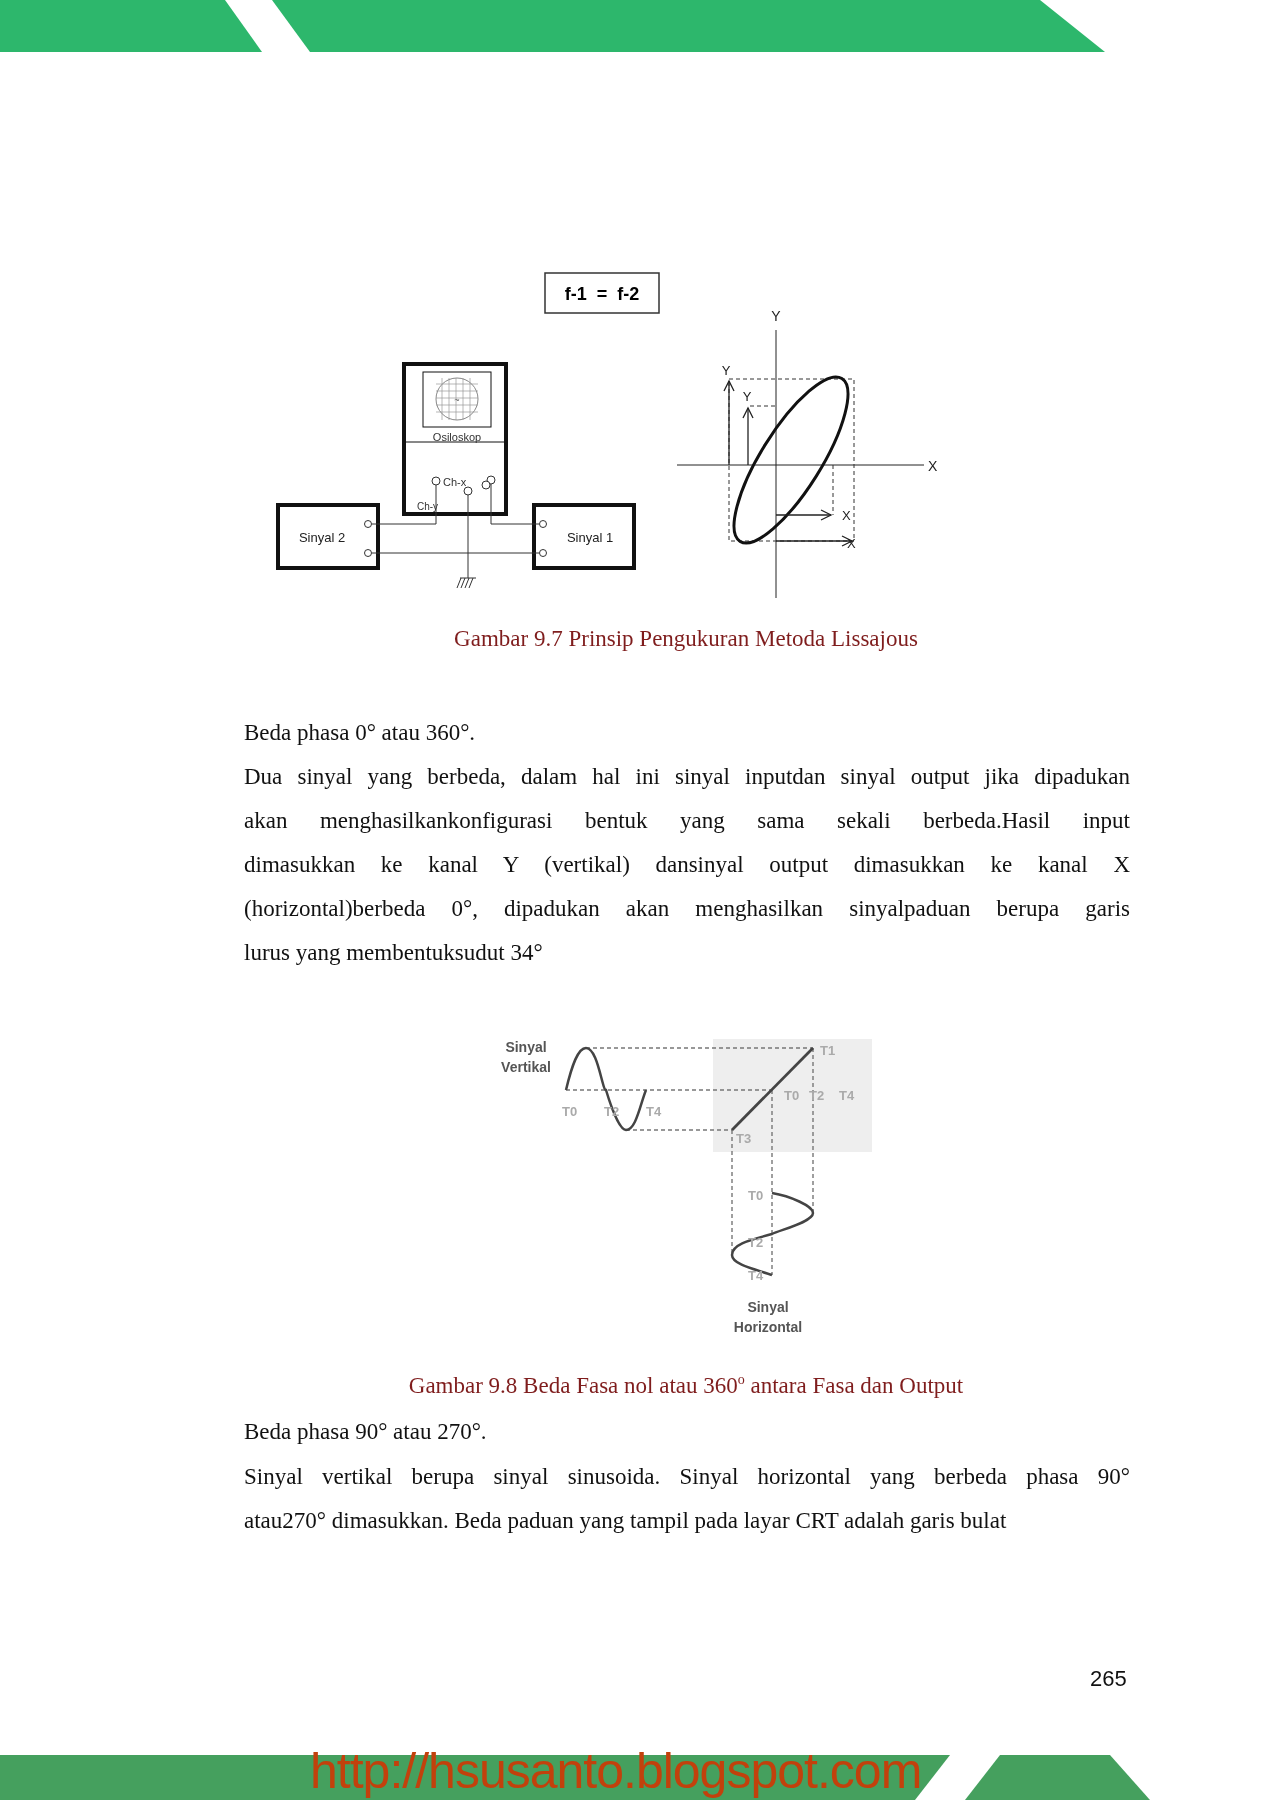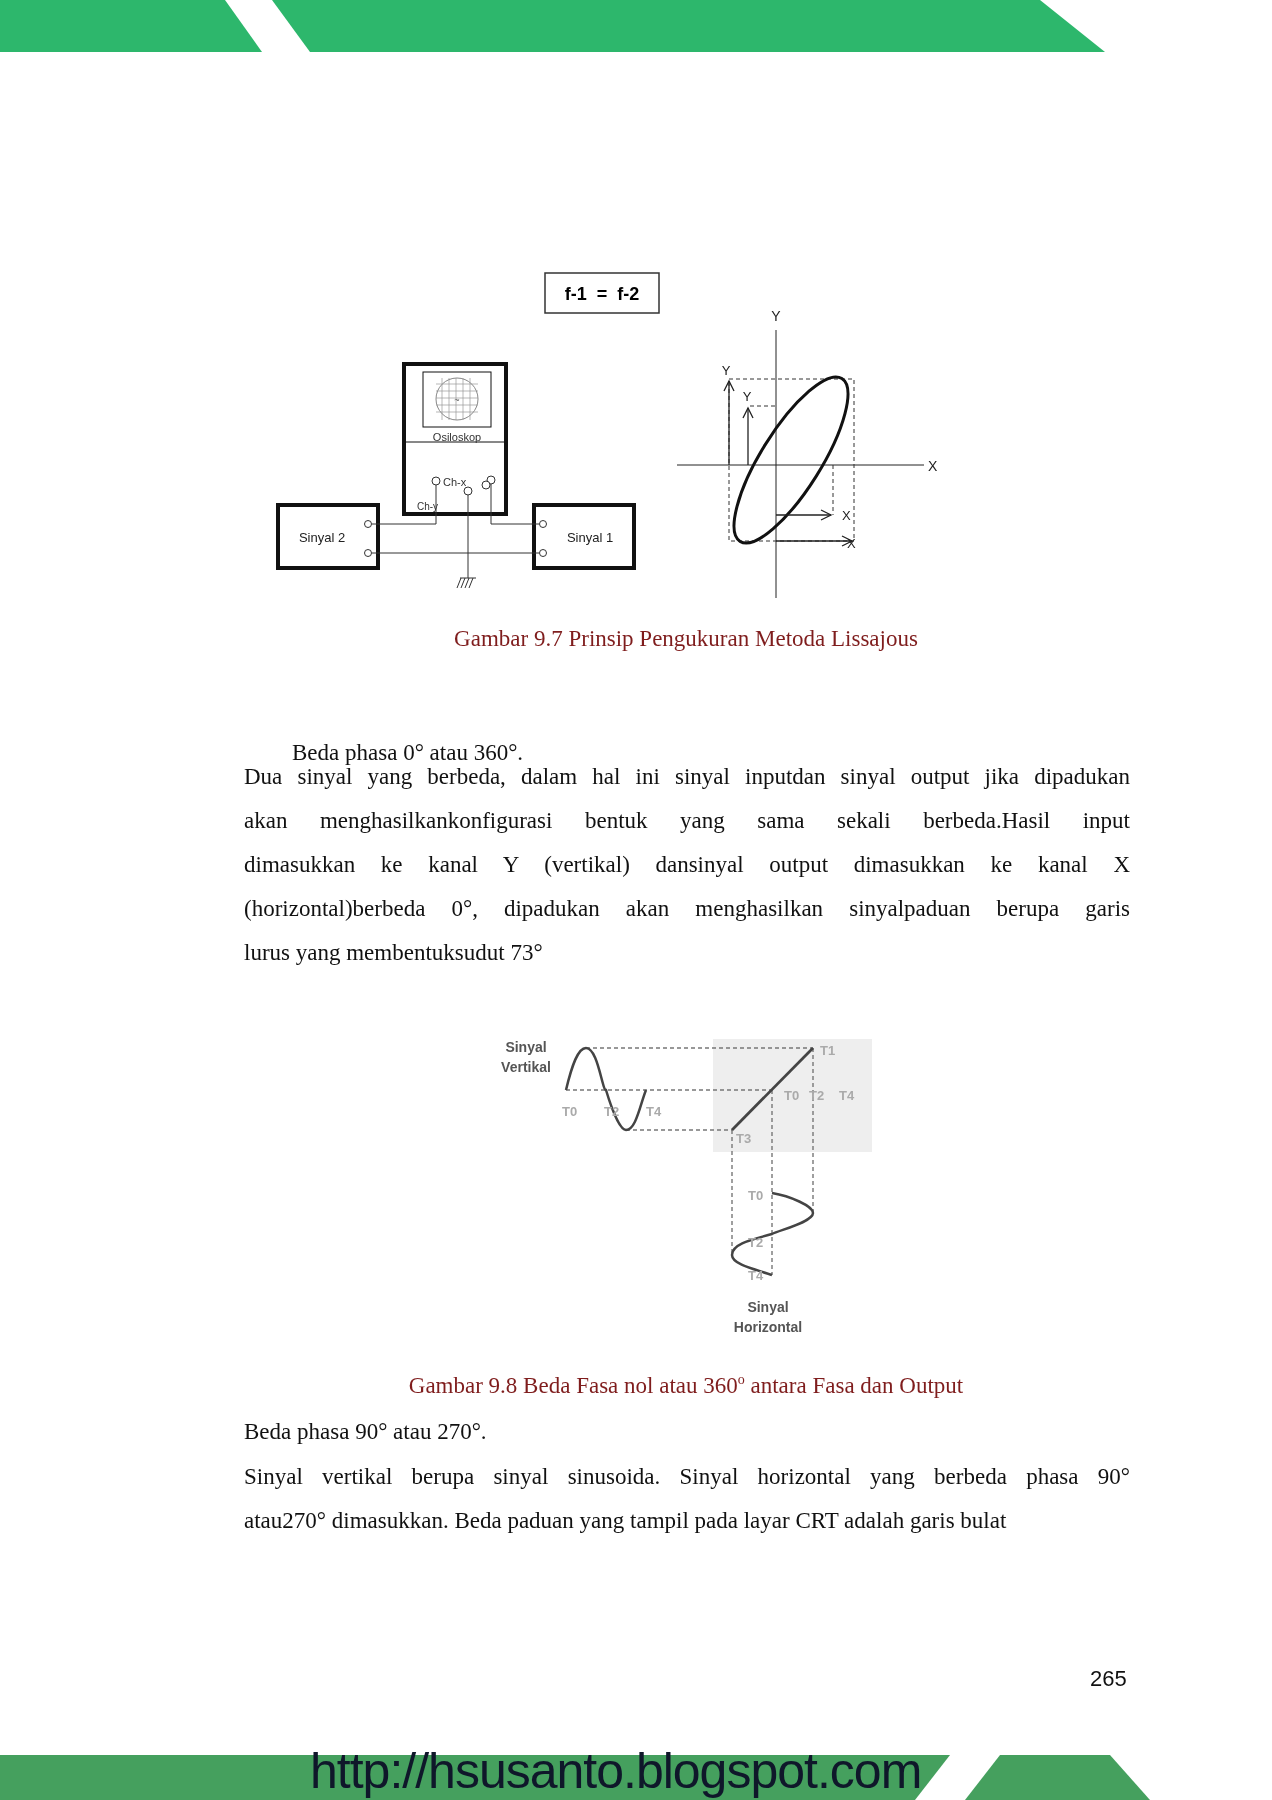--- a/index.html
+++ b/index.html
@@ -3,21 +3,21 @@
 <meta charset="utf-8">
 <style>
   html,body{margin:0;padding:0;background:#fff;}
   body{width:1272px;height:1800px;position:relative;overflow:hidden;font-family:"Liberation Serif",serif;color:#111;}
   .abs{position:absolute;}
   .bodytext{font-family:"Liberation Serif",serif;font-size:23px;line-height:44px;color:#111;}
   .just{text-align:justify;text-align-last:justify;}
   .caption{font-family:"Liberation Serif",serif;font-size:23px;color:#7f1d1d;text-align:center;}
   svg text{font-family:"Liberation Sans",sans-serif;}
   .pagenum{font-family:"Liberation Sans",sans-serif;font-size:22px;color:#111;}
-  .url{font-family:"Liberation Sans",sans-serif;font-size:50px;color:#0f172a;letter-spacing:-1px;white-space:nowrap;text-align:center;}
+  .url{font-family:"Liberation Sans",sans-serif;font-size:50px;color:#c2410c;letter-spacing:-1px;white-space:nowrap;text-align:center;}
 </style>
 </head>
 <body>
 
 <svg class="abs" style="left:0;top:0" width="1272" height="56">
   <polygon points="0,0 225,0 262,52 0,52" fill="#2db76c"></polygon>
   <polygon points="272,0 1040,0 1105,52 310,52" fill="#2db76c"></polygon>
 </svg>
 
 <svg class="abs" style="left:260;top:260" width="720" height="360">
@@ -99,26 +99,26 @@
     </g>
     <text x="466" y="115" text-anchor="middle" font-size="13" fill="#222">Y</text>
     <text x="487" y="141" text-anchor="middle" font-size="13" fill="#222">Y</text>
     <text x="582" y="260" font-size="13" fill="#222">X</text>
     <text x="587" y="288" font-size="13" fill="#222">X</text>
   </g>
 </svg>
 
 <div class="abs caption" style="left:236px;top:626px;width:900px;">Gambar 9.7 Prinsip Pengukuran Metoda Lissajous</div>
 
-<div class="abs bodytext" style="left:244px;top:731px;margin-left:48px;">Beda phasa 0° atau 360°.</div>
+<div class="abs bodytext" style="left:244px;top:711px;">Beda phasa 0° atau 360°.</div>
 <div class="abs bodytext just" style="left:244px;top:755px;width:886px;">Dua sinyal yang berbeda, dalam hal ini sinyal inputdan sinyal output jika dipadukan</div>
 <div class="abs bodytext just" style="left:244px;top:799px;width:886px;">akan menghasilkankonfigurasi bentuk yang sama sekali berbeda.Hasil input</div>
 <div class="abs bodytext just" style="left:244px;top:843px;width:886px;">dimasukkan ke kanal Y (vertikal) dansinyal output dimasukkan ke kanal X</div>
 <div class="abs bodytext just" style="left:244px;top:887px;width:886px;">(horizontal)berbeda 0°, dipadukan akan menghasilkan sinyalpaduan berupa garis</div>
-<div class="abs bodytext" style="left:244px;top:931px;">lurus yang membentuksudut 73°</div>
+<div class="abs bodytext" style="left:244px;top:931px;">lurus yang membentuksudut 34°</div>
 
 <svg class="abs" style="left:480px;top:1030px" width="400" height="320">
   <rect x="233" y="9" width="159" height="113" fill="#eeeeee"></rect>
   <g stroke="#777" stroke-width="1.4" stroke-dasharray="4,3" fill="none">
     <line x1="106" y1="18" x2="333" y2="18"></line>
     <line x1="86" y1="60" x2="292" y2="60"></line>
     <line x1="146" y1="100" x2="252" y2="100"></line>
     <line x1="252" y1="100" x2="252" y2="225"></line>
     <line x1="292" y1="60" x2="292" y2="245"></line>
     <line x1="333" y1="18" x2="333" y2="183"></line>

